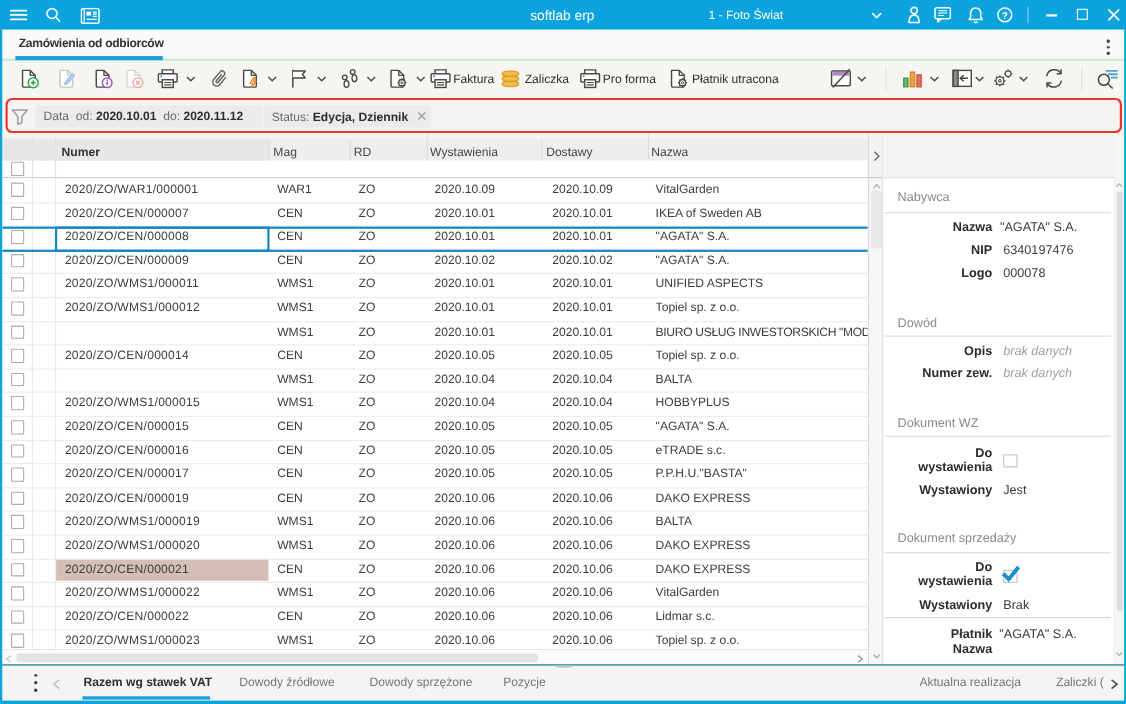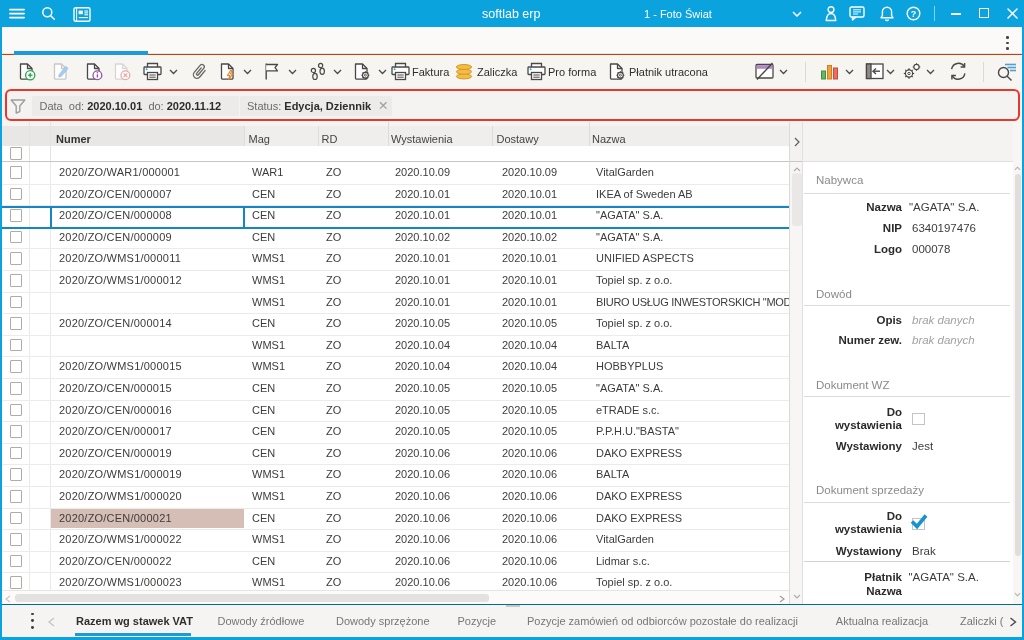--- a/index.html
+++ b/index.html
@@ -1,15 +1,15 @@
 <!DOCTYPE html>
 <html><head><meta charset="utf-8"><style>
 *{margin:0;padding:0;box-sizing:border-box}
 html,body{width:1024px;height:640px;overflow:hidden;font-family:"Liberation Sans",sans-serif;background:#fff}
-#page{position:relative;width:1024px;height:640px;background:#c2410c;overflow:hidden}
+#page{position:relative;width:1024px;height:640px;background:#86efac;overflow:hidden}
 .a{position:absolute}
 
 #titlebar{left:0;top:0;width:1024px;height:27px;background:#0aa3de;color:#fff}
 #titlebar .txt{position:absolute;font-size:11px;color:#fff;white-space:nowrap}
 
 #tabrow{left:2px;top:27px;width:1020px;height:27px;background:#fbfaf9;border-bottom:1px solid #e7e5e3}
 #tabrow .tab{position:absolute;left:15px;top:0;height:24px;line-height:26px;font-size:11px;font-weight:bold;color:#343332;white-space:nowrap;letter-spacing:-.28px}
 #tabrow .ul{position:absolute;left:12px;top:24px;width:134px;height:3.5px;background:#1d9bd8}
 
 #toolband{left:2px;top:54.5px;width:1020px;height:67.5px;background:#f6f5f2}
@@ -102,20 +102,21 @@
   <div class="a" style="left:978.5px;top:7.5px;width:10.5px;height:10.5px;border:1.5px solid #fff"></div>
   <svg class="a" style="left:1006.5px;top:7.5px" width="11" height="11" viewBox="0 0 11 11">
         <g stroke="#fff" stroke-width="1.5" stroke-linecap="round">
           <line x1="1" y1="1" x2="10" y2="10"></line>
           <line x1="10" y1="1" x2="1" y2="10"></line>
         </g>
       </svg>
 </div>
 
 <div id="tabrow" class="a">
+  <div class="tab">Zamówienia od odbiorców</div>
   <div class="ul"></div>
   <div class="a" style="left:1004px;top:9px;width:3px">
     <div style="width:2.6px;height:2.6px;border-radius:50%;background:#454443;margin-bottom:3px"></div>
     <div style="width:2.6px;height:2.6px;border-radius:50%;background:#454443;margin-bottom:3px"></div>
     <div style="width:2.6px;height:2.6px;border-radius:50%;background:#454443"></div>
   </div>
 </div>
 
 <div id="toolband" class="a">
 
@@ -637,21 +638,20 @@
     <div style="width:2.8px;height:2.8px;border-radius:50%;background:#3f3e3d"></div>
   </div>
   <svg class="a" style="left:46px;top:12px" width="7" height="10" viewBox="0 0 7 10">
         <polyline points="6,1 1,5 6,9" fill="none" stroke="#c6c4c2" stroke-width="1.4"></polyline>
       </svg>
   <div class="btab" style="left:74px;font-weight:bold;color:#2f2e2d">Razem wg stawek VAT</div>
   <div class="a" style="left:73px;top:27.5px;width:116px;height:3.5px;background:#1d9bd8"></div>
   <div class="btab" style="left:334px">Dowody sprzężone</div>
   <div class="btab" style="left:215.5px">Dowody źródłowe</div>
   <div class="btab" style="left:455.5px">Pozycje</div>
-  <div class="btab" style="left:525px">Pozycje zamówień od odbiorców pozostałe do realizacji</div>
   <div class="btab" style="left:833.8px">Aktualna realizacja</div>
   <div class="btab" style="left:958px">Zaliczki (</div>
   <svg class="a" style="left:1007px;top:12px" width="8" height="10" viewBox="0 0 8 10">
         <polyline points="1.5,1 6.5,5 1.5,9" fill="none" stroke="#4a4948" stroke-width="1.4"></polyline>
       </svg>
 </div>
 
 <div class="a frame" style="left:0;top:27px;width:2px;height:613px"></div>
 <div class="a frame" style="left:1022px;top:27px;width:2px;height:613px"></div>
 <div class="a frame" style="left:0;top:637px;width:1024px;height:3px"></div>

